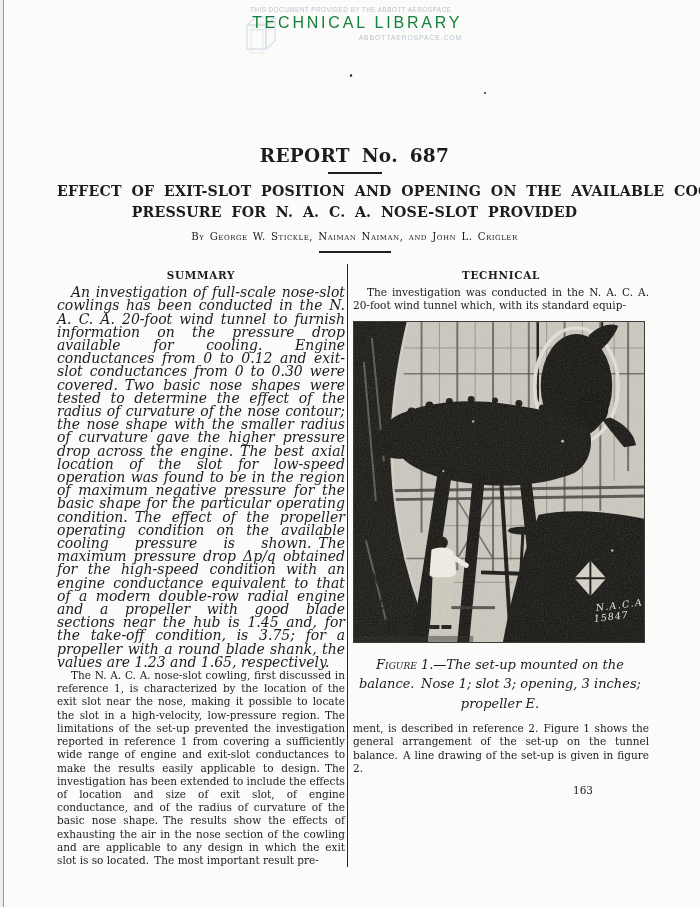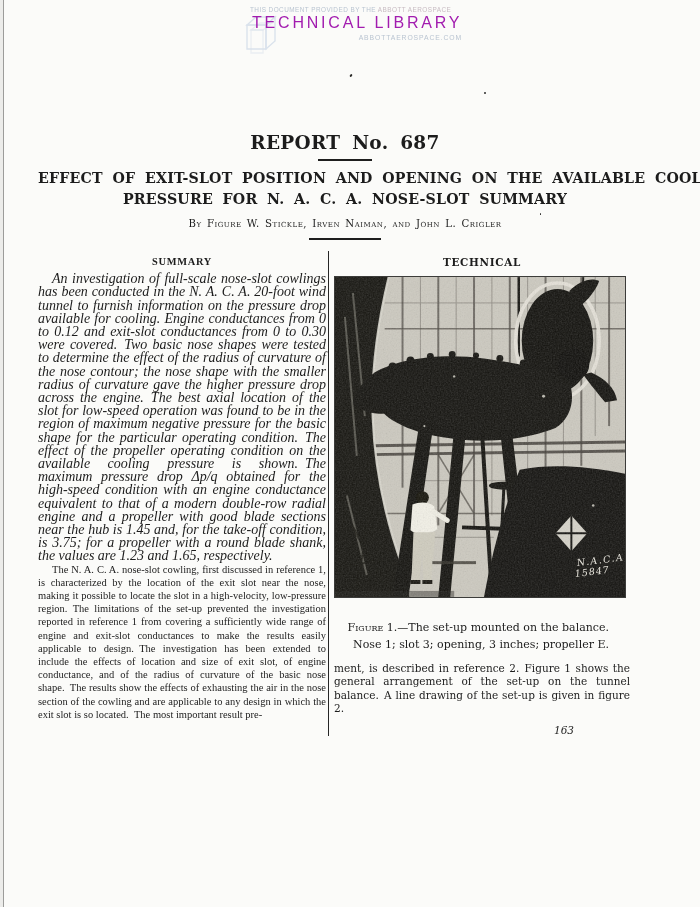--- a/index.html
+++ b/index.html
@@ -21,52 +21,52 @@
   .speck-3 { left:540px; top:213px; width:1px; height:2px; }
 
   
   .watermark { position:absolute; top:6px; left:242px; width:250px; }
   .cube-icon { position:absolute; left:0px; top:6px; opacity:.75; }
   .wm-text { position:relative; }
   .wm-line1 { font-family:"Liberation Sans",sans-serif; font-size:6.4px; letter-spacing:.45px;
               color:#b9c4d1; white-space:nowrap; padding-left:8px; }
   .wm-brand { color:#c8bcc3; }
   .wm-line2 { font-family:"Liberation Sans",sans-serif; font-size:16px; letter-spacing:2.8px;
-              color:#a21caf; white-space:nowrap; padding-left:10px; margin-top:1px; }
+              color:#15803d; white-space:nowrap; padding-left:10px; margin-top:1px; }
   .wm-line3 { font-family:"Liberation Sans",sans-serif; font-size:6.8px; letter-spacing:.9px;
               color:#b9c4d1; text-align:right; padding-right:30px; margin-top:2px; }
 
   
-  .doc { position:absolute; top:4px; left:0; width:700px; padding:128px 48px 0 38px; }
+  .doc { position:absolute; top:17px; left:0; width:700px; padding:128px 48px 0 57px; }
   .report-no { text-align:center; font-size:18.5px; font-weight:bold; letter-spacing:.3px; word-spacing:5px; }
   .rule { background:#1e1e1e; margin-left:auto; margin-right:auto; }
   .rule-sm { width:54px; height:2px; margin-top:6px; }
   .rule-md { width:72px; height:2px; margin-top:9px; }
   .main-title { margin-top:7px; text-align:center; font-size:14.2px; font-weight:bold;
                 line-height:1.45; letter-spacing:.2px; word-spacing:4.5px; }
   .main-title span { white-space:nowrap; }
   .byline { margin-top:9px; text-align:center; font-size:10.2px; font-variant:small-caps;
             letter-spacing:.5px; word-spacing:1.5px; }
 
   .columns { display:flex; margin-top:10px; align-items:stretch; }
-  .col-left { width:288px; flex:none;font-family:Liberation Serif, serif; }
+  .col-left { width:288px; flex:none; }
   .col-divider { flex:none; width:1px; background:#262626; margin:1px 5px 0 2px; }
   .col-right { width:296px; flex:none; }
 
   .sec-heading { text-align:center; font-size:10.4px; font-weight:bold; letter-spacing:.7px; margin:6px 0 5px; }
   .para { font-size:10.5px; line-height:13.2px; text-align:justify; }
   .indent { text-indent:14px; }
   .italic { font-style:italic; font-size:14px; }
 
   .photo-figure { margin-top:8px; width:294px; }
   .photo-frame { display:block; width:292px; height:322px; border:1px solid #3c3c3a; background:#ccc9bf; }
-  .caption { margin-top:22px; font-size:11px; line-height:1.5; text-align:center; }
+  .caption { margin-top:12px; font-size:13px; line-height:1.5; text-align:center;font-style:italic; }
   .caption .sc { font-variant:small-caps; }
   .para.after { margin-top:9px; }
-  .page-number { margin-top:9px; font-size:10.5px; text-align:right; padding-right:56px;font-style:italic; }
+  .page-number { margin-top:9px; font-size:10.5px; text-align:right; padding-right:56px; }
 </style>
 </head>
 <body>
 
 <div class="scan-edge-shade"></div>
 <div class="scan-edge"></div>
 <div class="speck speck-1"></div>
 <div class="speck speck-2"></div>
 <div class="speck speck-3"></div>
 
@@ -85,37 +85,38 @@
     <div class="wm-line2">TECHNICAL LIBRARY</div>
     <div class="wm-line3">ABBOTTAEROSPACE.COM</div>
   </div>
 </header>
 
 <main class="doc">
   <h1 class="report-no">REPORT No. 687</h1>
   <div class="rule rule-sm"></div>
   <h2 class="main-title">
     <span>EFFECT OF EXIT-SLOT POSITION AND OPENING ON THE AVAILABLE COOLING</span><br>
-    <span>PRESSURE FOR N. A. C. A. NOSE-SLOT SUMMARY</span>
+    <span>PRESSURE FOR N. A. C. A. NOSE-SLOT PROVIDED</span>
   </h2>
-  <div class="byline">By Figure W. Stickle, Irven Naiman, and John L. Crigler</div>
+  <div class="byline">By George W. Stickle, Naiman Naiman, and John L. Crigler</div>
   <div class="rule rule-md"></div>
 
   <div class="columns">
 
     <section class="col-left">
       <h3 class="sec-heading">SUMMARY</h3>
       <p class="para italic indent">An investigation of full-scale nose-slot cowlings has been conducted in the N. A. C. A. 20-foot wind tunnel to furnish information on the pressure drop available for cooling. Engine conductances from 0 to 0.12 and exit-slot conductances from 0 to 0.30 were covered. Two basic nose shapes were tested to determine the effect of the radius of curvature of the nose contour; the nose shape with the smaller radius of curvature gave the higher pressure drop across the engine. The best axial location of the slot for low-speed operation was found to be in the region of maximum negative pressure for the basic shape for the particular operating condition. The effect of the propeller operating condition on the available cooling pressure is shown. The maximum pressure drop Δp/q obtained for the high-speed condition with an engine conductance equivalent to that of a modern double-row radial engine and a propeller with good blade sections near the hub is 1.45 and, for the take-off condition, is 3.75; for a propeller with a round blade shank, the values are 1.23 and 1.65, respectively.</p>
       <p class="para indent">The N. A. C. A. nose-slot cowling, first discussed in reference 1, is characterized by the location of the exit slot near the nose, making it possible to locate the slot in a high-velocity, low-pressure region. The limitations of the set-up prevented the investigation reported in reference 1 from covering a sufficiently wide range of engine and exit-slot conductances to make the results easily applicable to design. The investigation has been extended to include the effects of location and size of exit slot, of engine conductance, and of the radius of curvature of the basic nose shape. The results show the effects of exhausting the air in the nose section of the cowling and are applicable to any design in which the exit slot is so located. The most important result pre-</p>
     </section>
 
     <div class="col-divider"></div>
 
     <section class="col-right">
       <h3 class="sec-heading">TECHNICAL</h3>
+      <p class="para indent">The investigation was conducted in the N. A. C. A. 20-foot wind tunnel which, with its standard equip-</p>
 
       <figure class="photo-figure">
         <svg class="photo-frame" viewBox="0 0 292 322">
           <defs>
             <filter id="grain" x="0" y="0" width="100%" height="100%">
               <feTurbulence type="fractalNoise" baseFrequency="0.7" numOctaves="2" seed="7" stitchTiles="stitch"></feTurbulence>
               <feColorMatrix type="saturate" values="0"></feColorMatrix>
             </filter>
           </defs>
 

